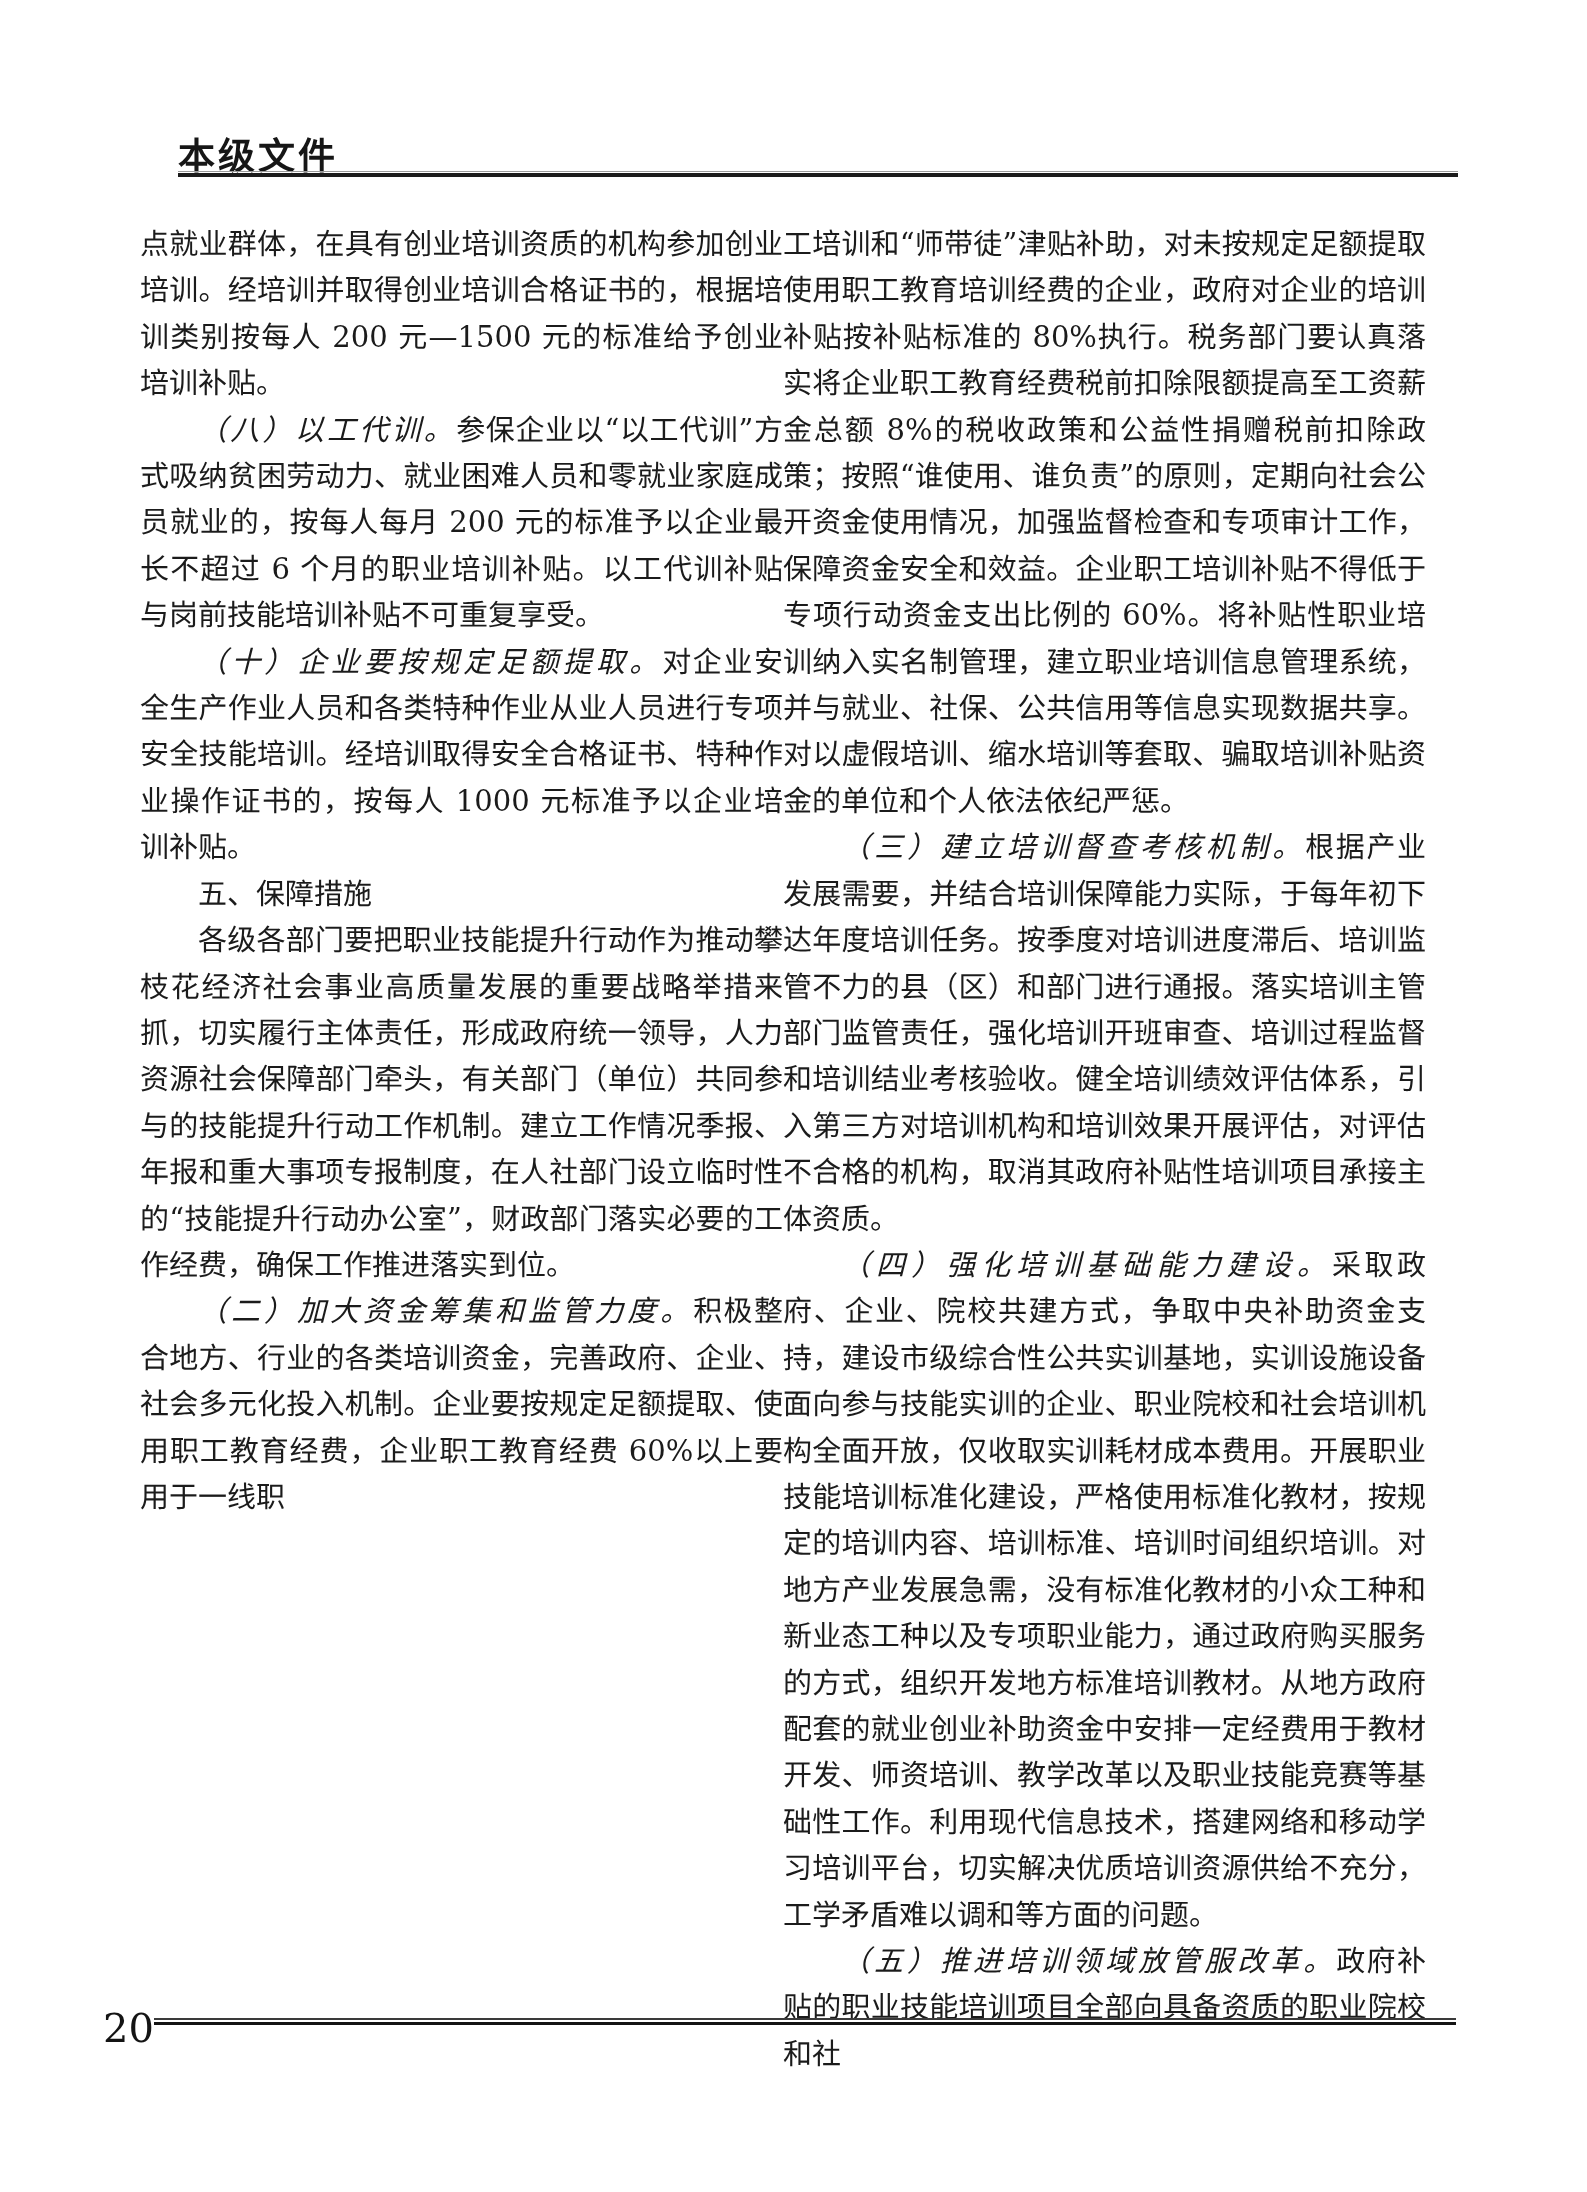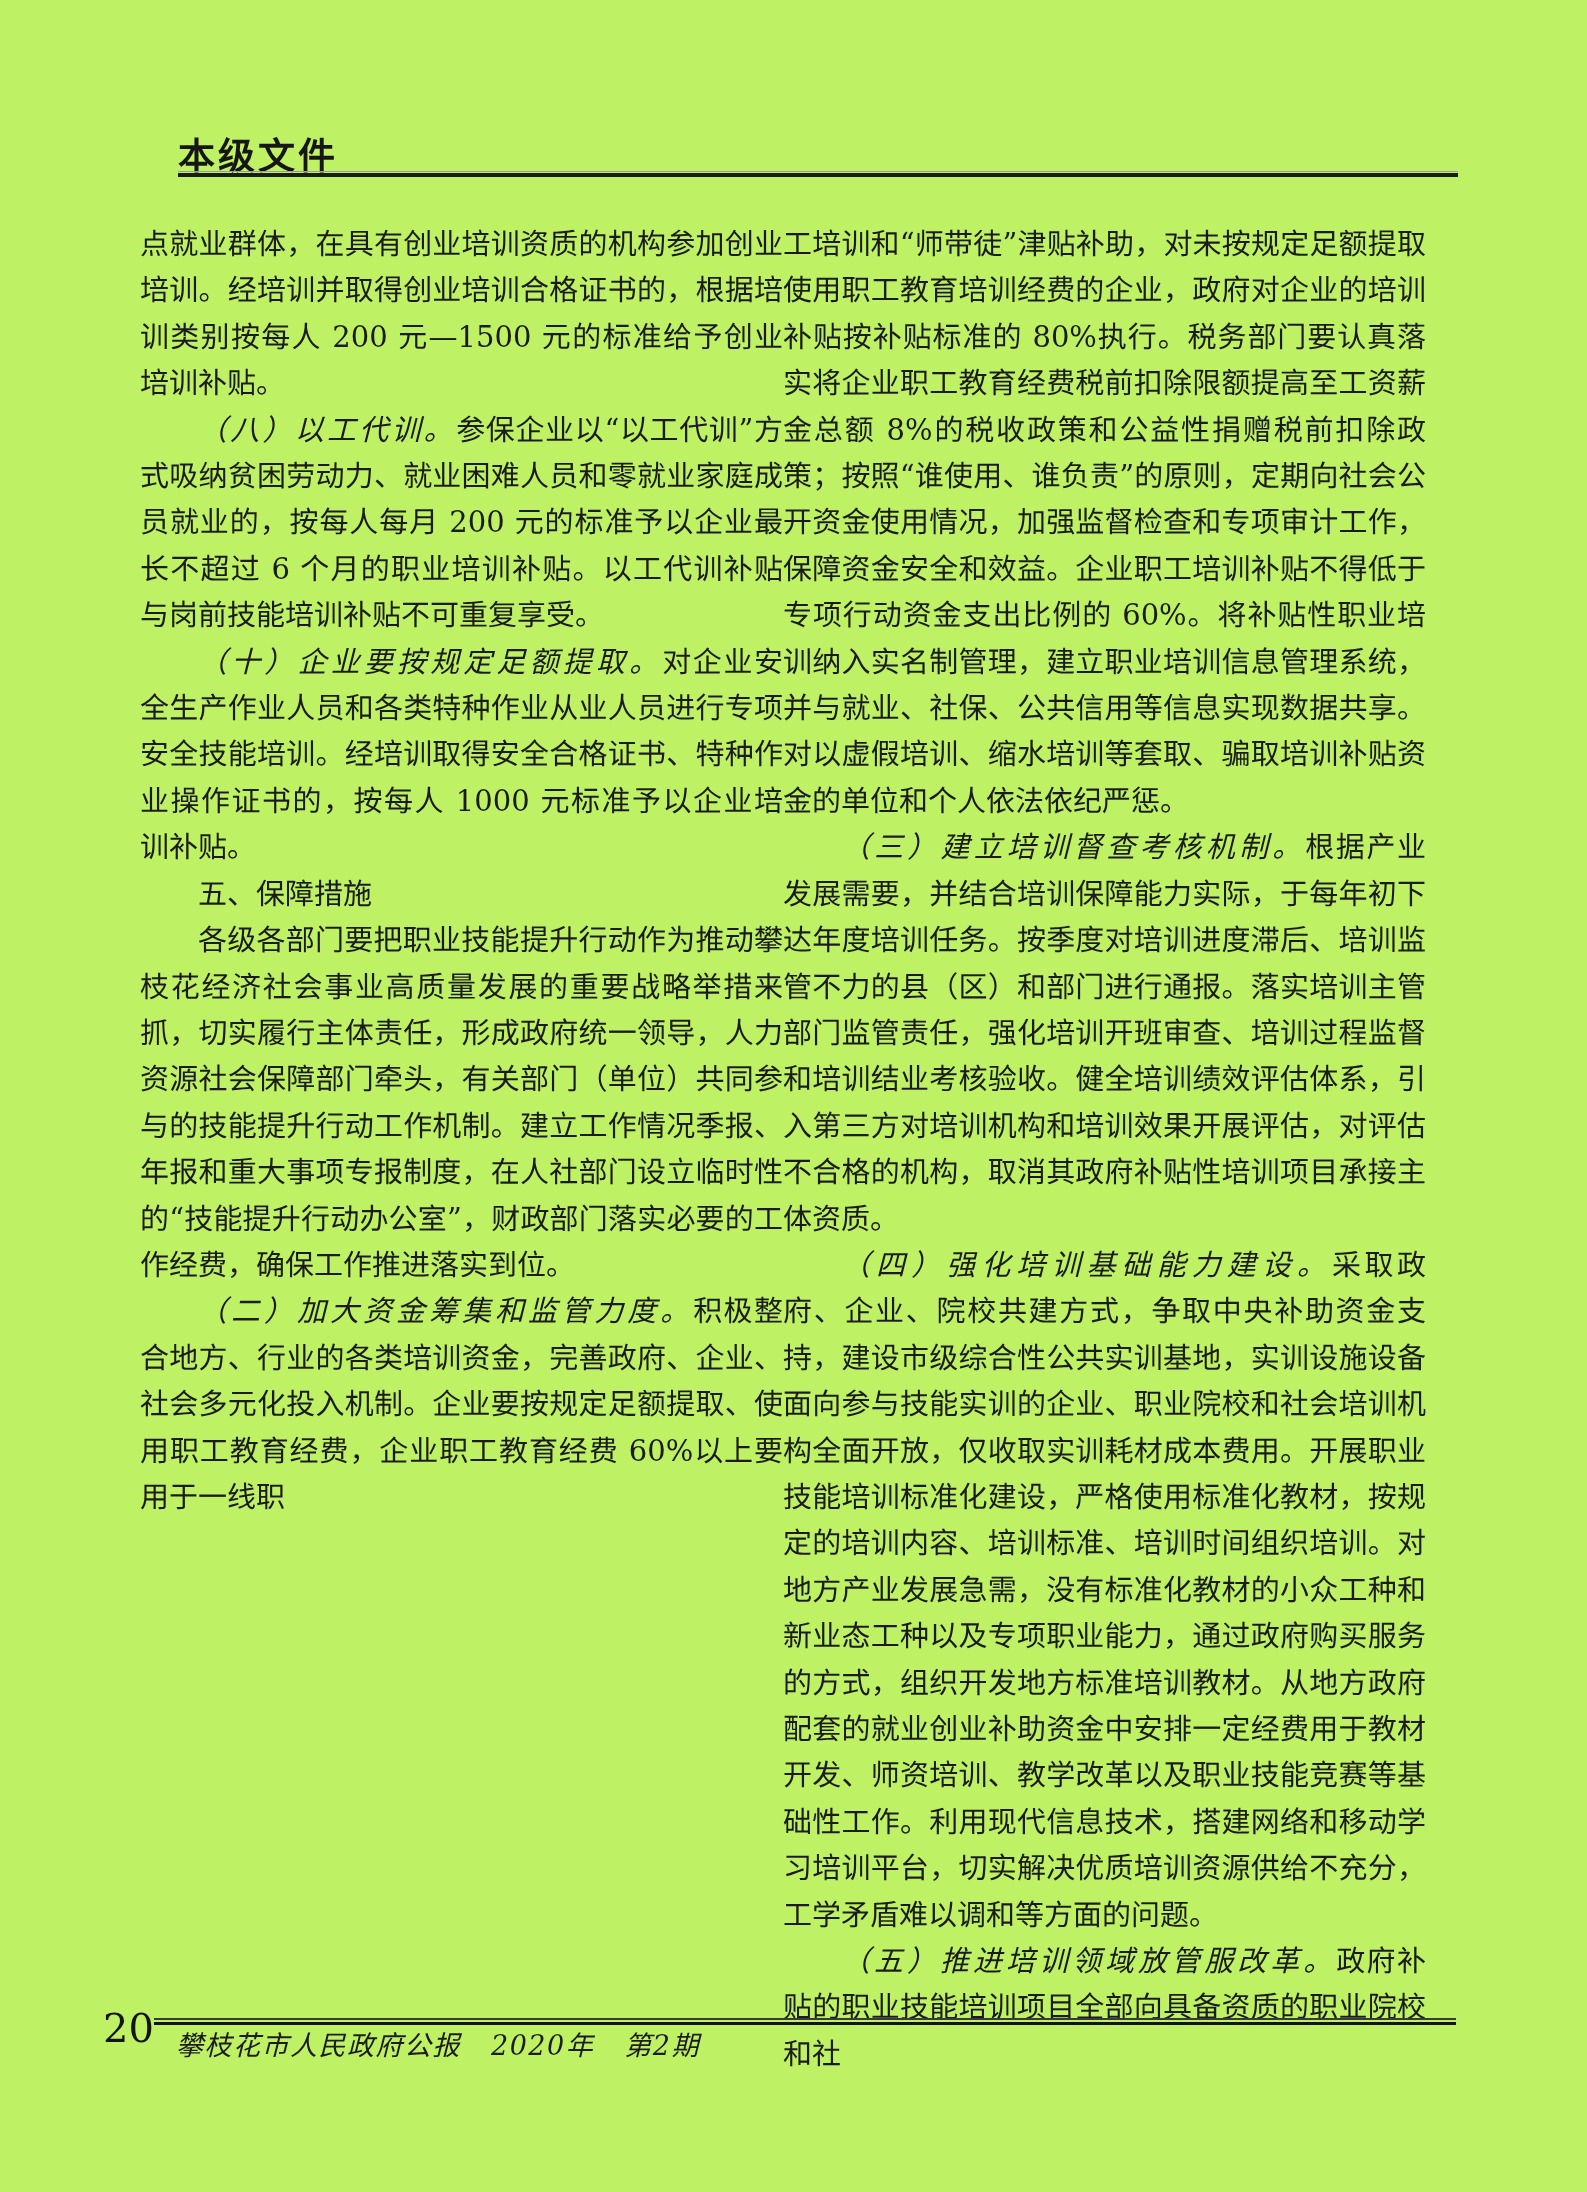--- a/index.html
+++ b/index.html
@@ -1,21 +1,21 @@
 <!DOCTYPE html>
 <html lang="zh-CN"><head>
 <meta charset="utf-8">
 <style>
   html, body { margin: 0; padding: 0; background: #e8e8e8; }
   .page {
     position: relative;
     width: 1587px;
     height: 2192px;
     margin: 0 auto;
-    background: #bef264;
+    background: #ffffff;
     font-family: "DejaVu Serif", "Liberation Serif", serif;
     color: #1a1a1a;
     overflow: hidden;
   }
 
   
   .masthead-title {
     position: absolute;
     left: 178px;
     top: 138px;
@@ -118,17 +118,14 @@
     <div class="column" id="col-right">
         <p>工培训和“师带徒”津贴补助，对未按规定足额提取使用职工教育培训经费的企业，政府对企业的培训补贴按补贴标准的 80%执行。税务部门要认真落实将企业职工教育经费税前扣除限额提高至工资薪金总额 8%的税收政策和公益性捐赠税前扣除政策；按照“谁使用、谁负责”的原则，定期向社会公开资金使用情况，加强监督检查和专项审计工作，保障资金安全和效益。企业职工培训补贴不得低于专项行动资金支出比例的 60%。将补贴性职业培训纳入实名制管理，建立职业培训信息管理系统，并与就业、社保、公共信用等信息实现数据共享。对以虚假培训、缩水培训等套取、骗取培训补贴资金的单位和个人依法依纪严惩。</p>
         <p class="para-indent"><span class="item-lead">（三）建立培训督查考核机制。</span>根据产业发展需要，并结合培训保障能力实际，于每年初下达年度培训任务。按季度对培训进度滞后、培训监管不力的县（区）和部门进行通报。落实培训主管部门监管责任，强化培训开班审查、培训过程监督和培训结业考核验收。健全培训绩效评估体系，引入第三方对培训机构和培训效果开展评估，对评估不合格的机构，取消其政府补贴性培训项目承接主体资质。</p>
         <p class="para-indent"><span class="item-lead">（四）强化培训基础能力建设。</span>采取政府、企业、院校共建方式，争取中央补助资金支持，建设市级综合性公共实训基地，实训设施设备面向参与技能实训的企业、职业院校和社会培训机构全面开放，仅收取实训耗材成本费用。开展职业技能培训标准化建设，严格使用标准化教材，按规定的培训内容、培训标准、培训时间组织培训。对地方产业发展急需，没有标准化教材的小众工种和新业态工种以及专项职业能力，通过政府购买服务的方式，组织开发地方标准培训教材。从地方政府配套的就业创业补助资金中安排一定经费用于教材开发、师资培训、教学改革以及职业技能竞赛等基础性工作。利用现代信息技术，搭建网络和移动学习培训平台，切实解决优质培训资源供给不充分，工学矛盾难以调和等方面的问题。</p>
         <p class="para-indent"><span class="item-lead">（五）推进培训领域放管服改革。</span>政府补贴的职业技能培训项目全部向具备资质的职业院校和社</p>
       </div>
   </div>
 
   <div class="footer-rule"></div>
   <div class="page-number">20</div>
-  <div class="footer-line">
-    <span>攀枝花市人民政府公报</span><span class="gap"></span><span>2020年</span><span class="gap"></span><span>第2期</span>
-  </div>
 
 </div>
 
 </body></html>

